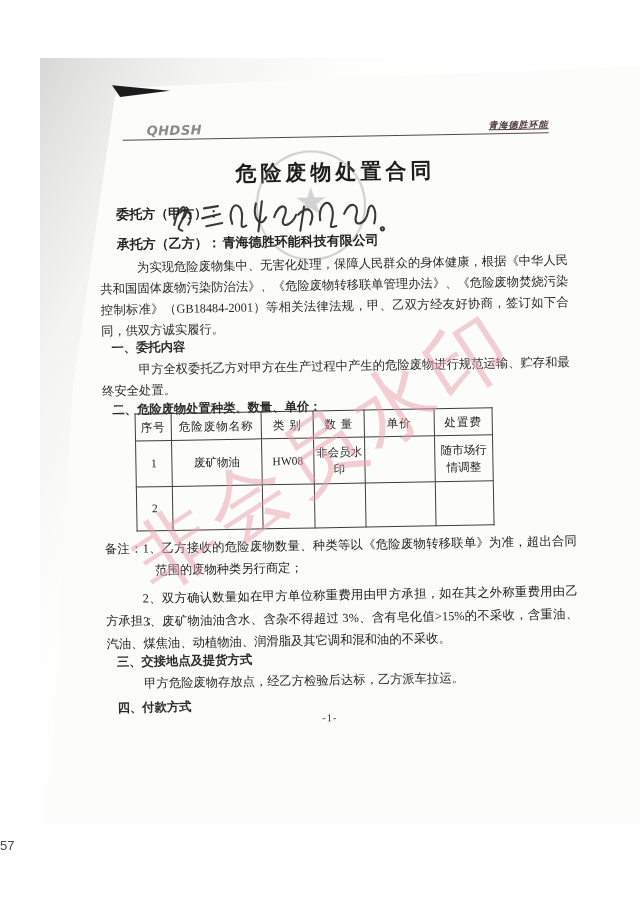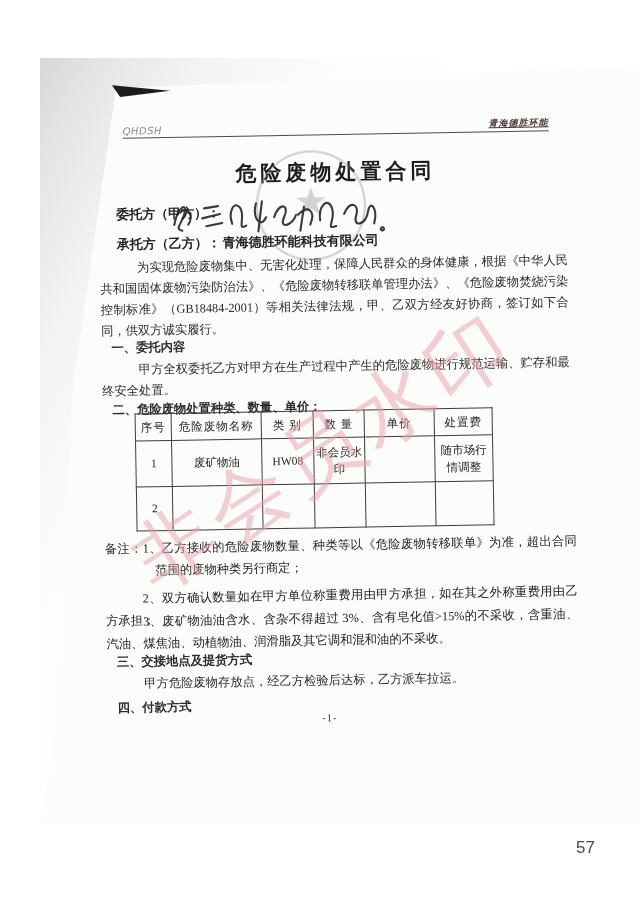--- a/index.html
+++ b/index.html
@@ -45,22 +45,22 @@
 
   
   .doc-header {
     position: absolute; left: 88px; top: 62px; width: 426px;
     display: flex; justify-content: space-between; align-items: flex-end;
     border-bottom: 1.4px solid #4c4c4c;
     padding-bottom: 1px;
   }
   .logo-text {
     font-family: "DejaVu Sans", sans-serif;
-    font-style: italic; font-size: 10px; letter-spacing: .5px;
-    color: #8b8b88; font-weight: normal;
+    font-style: italic; font-size: 13px; letter-spacing: .5px;
+    color: #8b8b88; font-weight: bold; margin-left: 24px;
   }
   .brand-text {
     font-style: italic; font-weight: bold; font-size: 9px;
     color: #4e3a3a; text-decoration: underline; letter-spacing: 1px;
   }
 
   .doc-title {
     position: absolute; left: 60px; top: 100px; width: 480px;
     text-align: center; font-size: 21px; font-weight: bold;
     letter-spacing: 4px; color: #1e1e1e;
@@ -139,23 +139,23 @@
     font-size: 80px; letter-spacing: 7px; font-weight: 500;
     color: rgba(231,160,171,0.50);
     white-space: nowrap;
     pointer-events: none;
     z-index: 30;
   }
 
   
   .viewer-page {
     position: absolute; left: 0; top: 838px; width: 595px;
-    text-align: right;
+    text-align: left;
     font-family: "Liberation Sans", "DejaVu Sans", sans-serif;
-    font-size: 17px; color: #4a4a4a;
+    font-size: 13px; color: #4a4a4a;
   }
 </style>
 </head>
 <body>
 
 <div class="scan">
   <div class="scan-bg"></div>
 
   <div class="paper">
     <div class="paper-edge-shade"></div>

